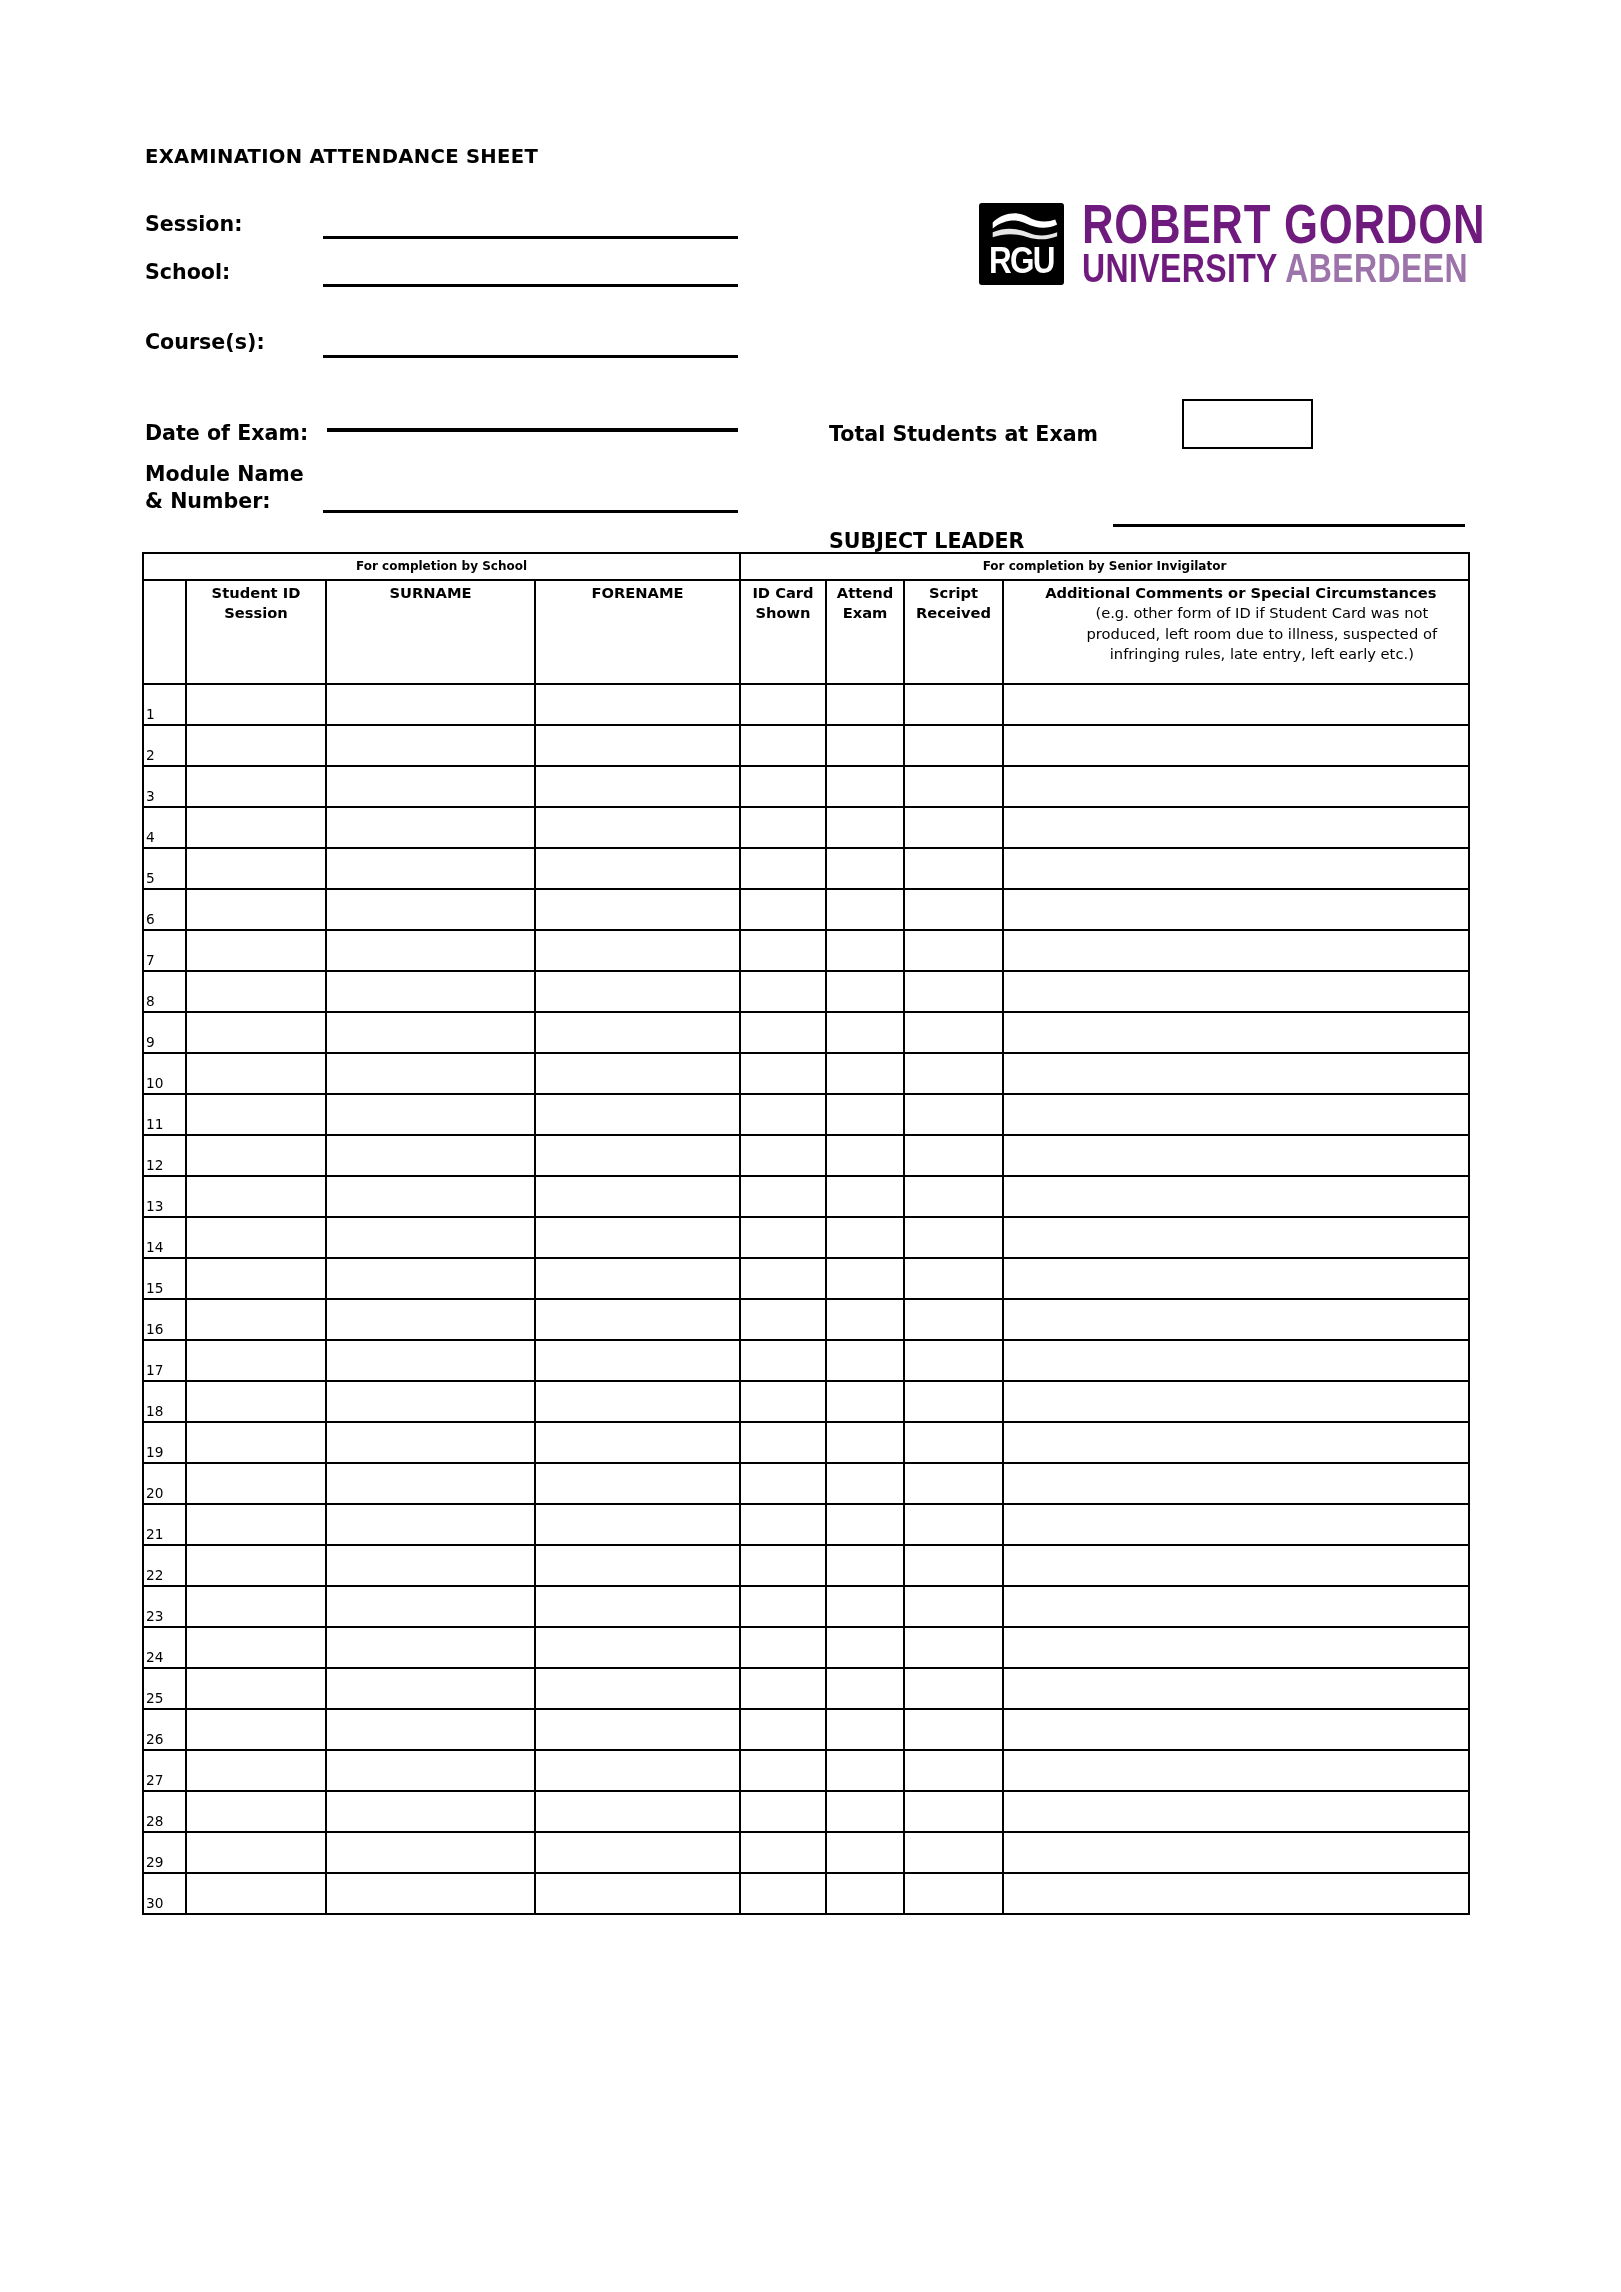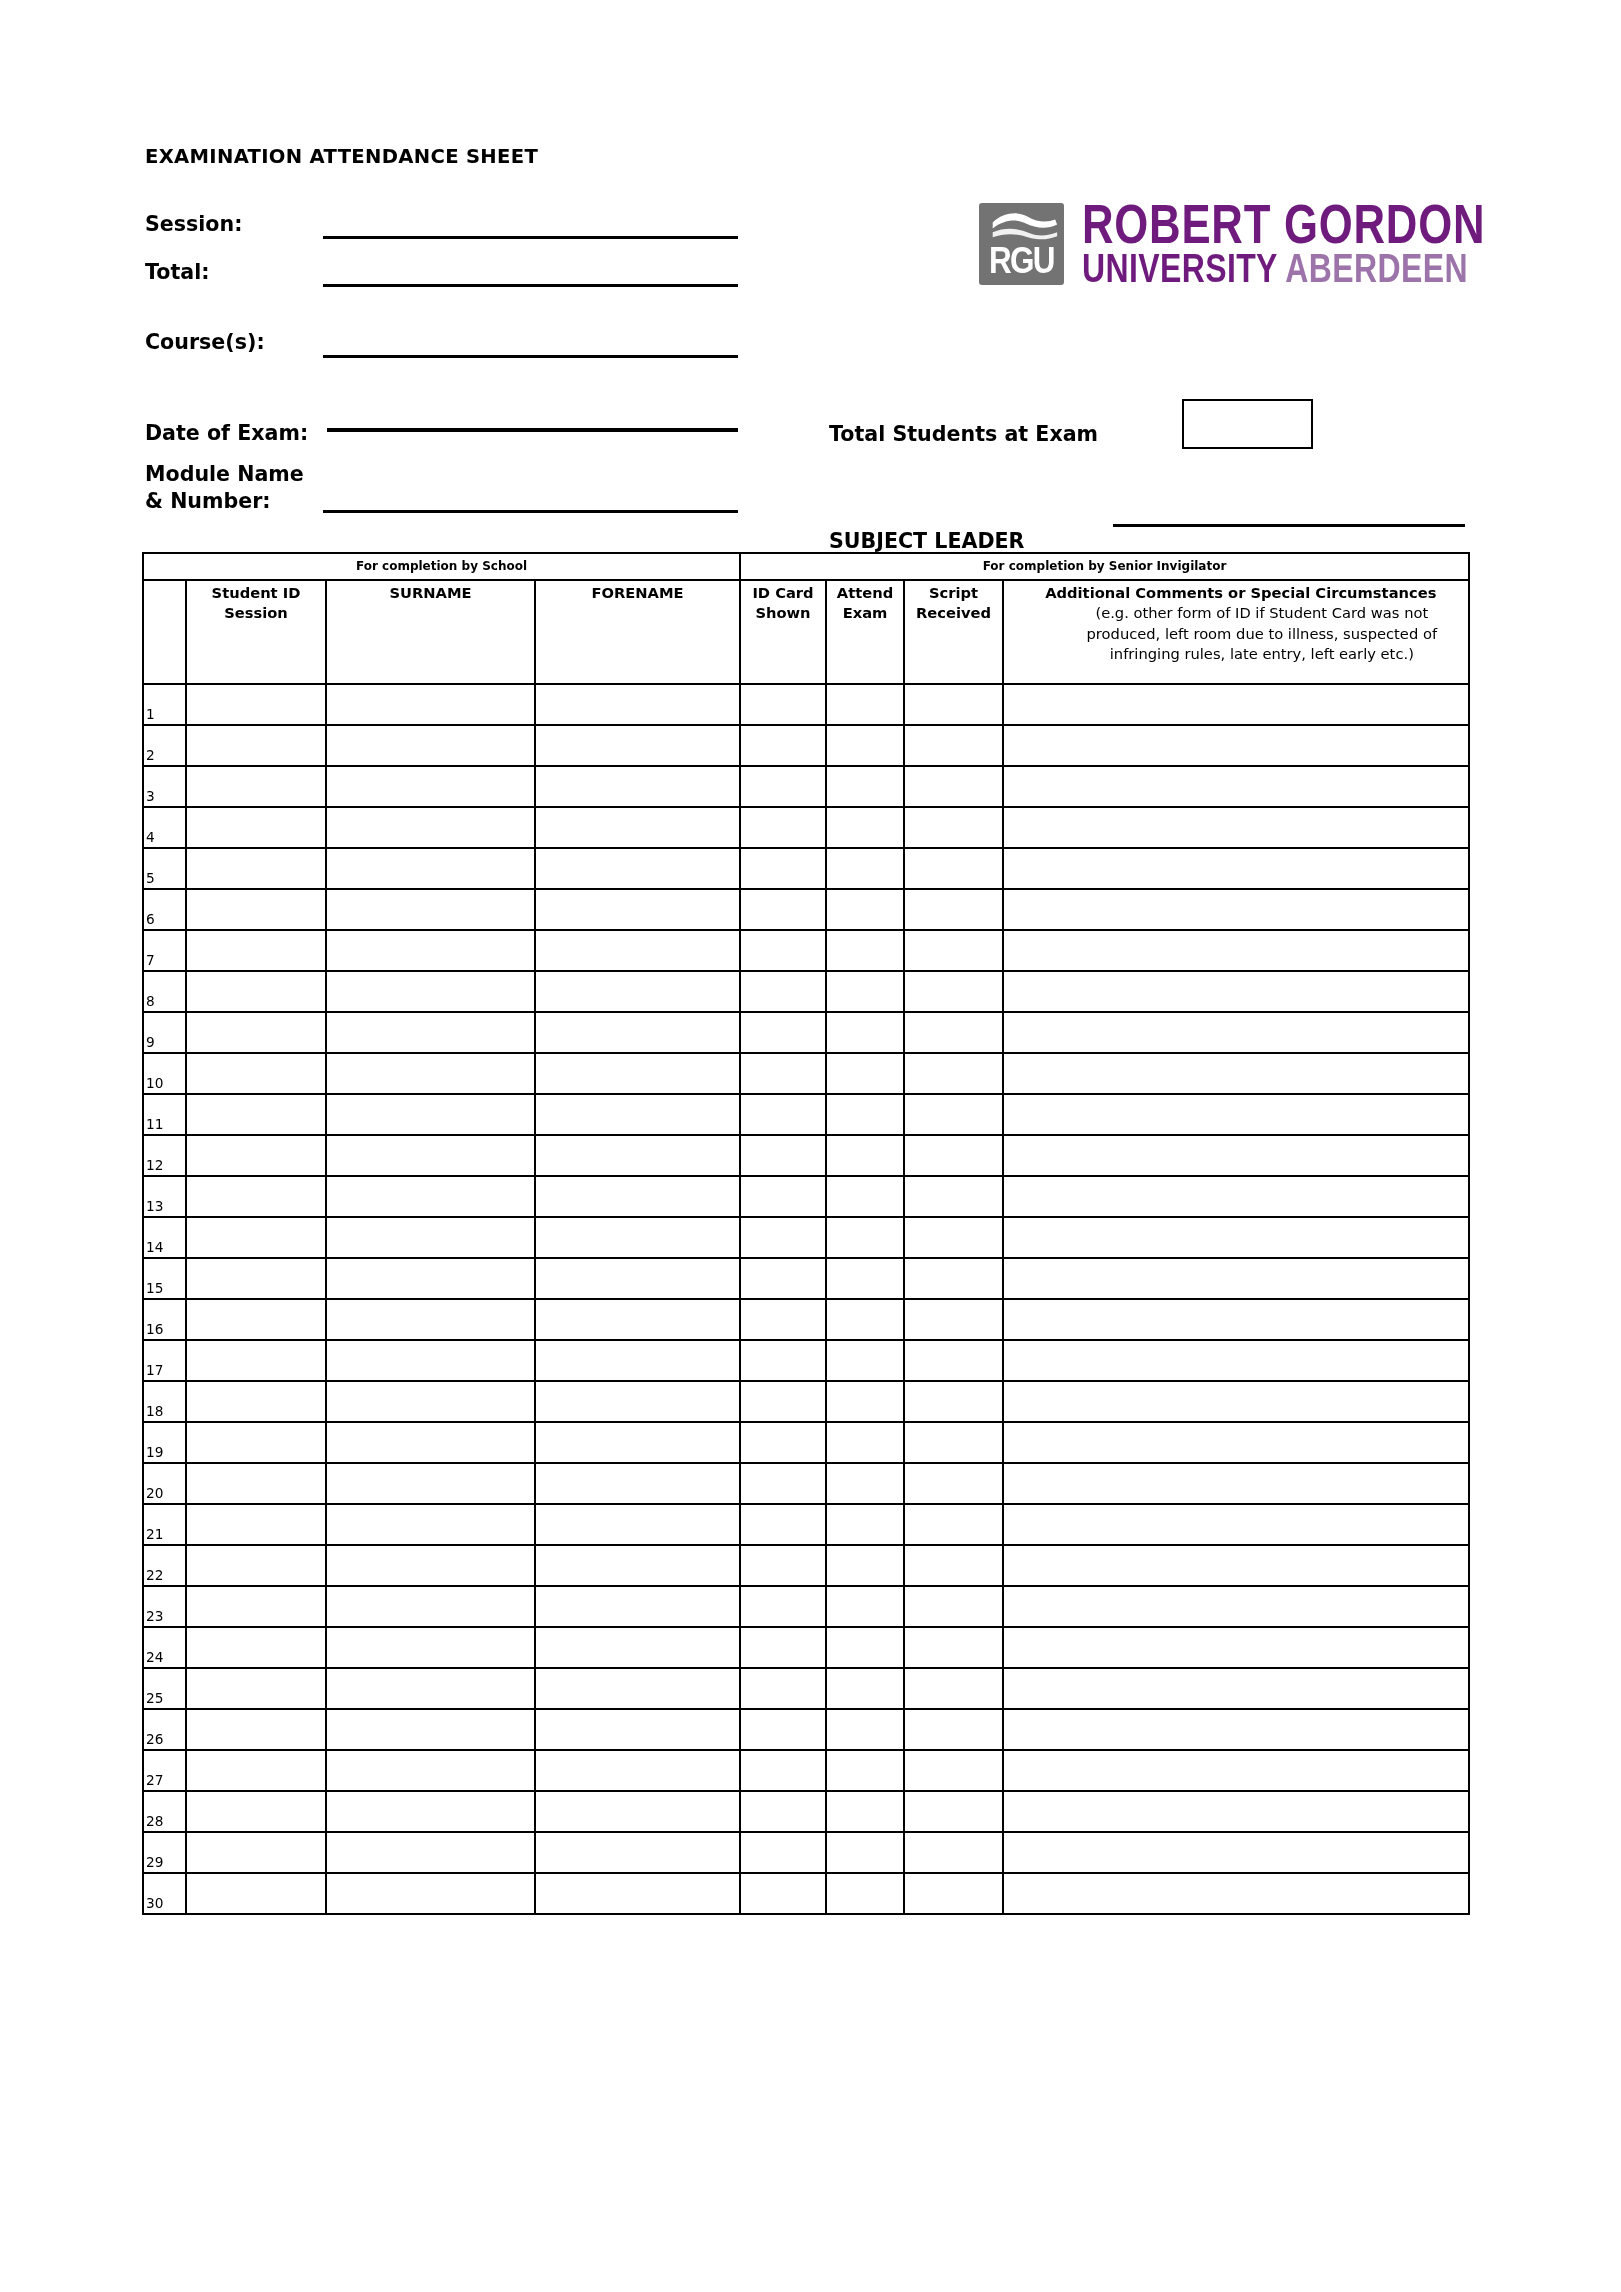--- a/index.html
+++ b/index.html
@@ -8,21 +8,21 @@
     font-family: "DejaVu Sans", sans-serif; color: #000;
   }
   .abs { position: absolute; }
   .title { left: 145px; top: 145px; font-size: 19.6px; font-weight: bold; letter-spacing: 0.3px; white-space: nowrap; }
   .label { font-size: 20.6px; font-weight: bold; white-space: nowrap; line-height: 27.4px; }
   .uline { height: 2.9px; background: #000; }
   .uline.thick { height: 3.9px; }
   .box { border: 2px solid #000; box-sizing: border-box; }
 
   
-  .logo-mark { left: 979px; top: 203px; width: 85px; height: 82px; background: #737373; border-radius: 2.9px; }
+  .logo-mark { left: 979px; top: 203px; width: 85px; height: 82px; background: #000000; border-radius: 2.9px; }
   .logo-mark svg { position: absolute; left: 0; top: 0; }
   .logo-rgu { position: absolute; left: 0; right: 0; bottom: 5.9px; text-align: center; color: #fff; font-family: "Liberation Sans", sans-serif; font-weight: bold; font-size: 37px; letter-spacing: -2px; transform: scaleX(0.85); line-height: 37px; }
   .logo-line1 { left: 1082px; top: 196px; font-family: "Liberation Sans", sans-serif; font-weight: bold; color: #6f1a7d; font-size: 56px; line-height: 56px; white-space: nowrap; transform-origin: left top; transform: scaleX(0.78); letter-spacing: 1px; }
   .logo-line2 { left: 1082px; top: 248px; font-family: "Liberation Sans", sans-serif; font-weight: bold; font-size: 41px; line-height: 41px; white-space: nowrap; transform-origin: left top; transform: scaleX(0.78); letter-spacing: 0.5px; }
   .logo-line2 .uni { color: #6f1a7d; }
   .logo-line2 .abd { color: #9c74aa; }
 
   
   .sheet { position: absolute; left: 142px; top: 552px; border-collapse: collapse; table-layout: fixed; width: 1326px; }
   .sheet td, .sheet th { border: 2px solid #000; padding: 0; box-sizing: border-box; vertical-align: top; }
@@ -33,21 +33,21 @@
   .sheet .row td.num { vertical-align: bottom; font-size: 13.7px; padding-left: 2px; padding-bottom: 1px; line-height: 15.7px; }
 </style>
 </head>
 <body>
 
 <div class="abs title">EXAMINATION ATTENDANCE SHEET</div>
 
 <div class="abs label" style="left:145px; top:211px;">Session:</div>
 <div class="abs uline" style="left:323px; top:236px; width:415px;"></div>
 
-<div class="abs label" style="left:145px; top:259px;">Total:</div>
+<div class="abs label" style="left:145px; top:259px;">School:</div>
 <div class="abs uline" style="left:323px; top:284px; width:415px;"></div>
 
 <div class="abs label" style="left:145px; top:329px;">Course(s):</div>
 <div class="abs uline" style="left:323px; top:355px; width:415px;"></div>
 
 <div class="abs label" style="left:145px; top:420px;">Date of Exam:</div>
 <div class="abs uline thick" style="left:327px; top:428px; width:411px;"></div>
 
 <div class="abs label" style="left:145px; top:461px;">Module Name</div>
 <div class="abs label" style="left:145px; top:488px;">&amp; Number:</div>

